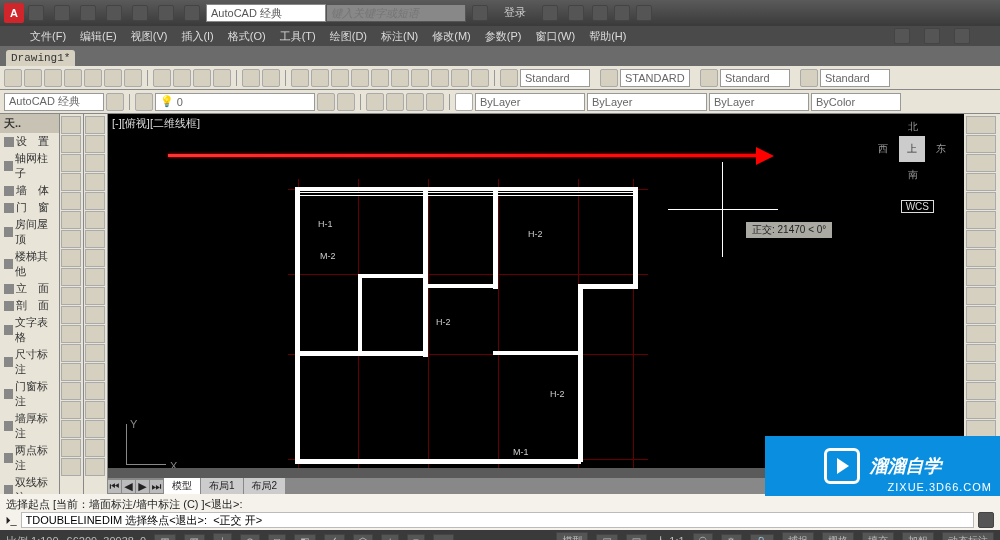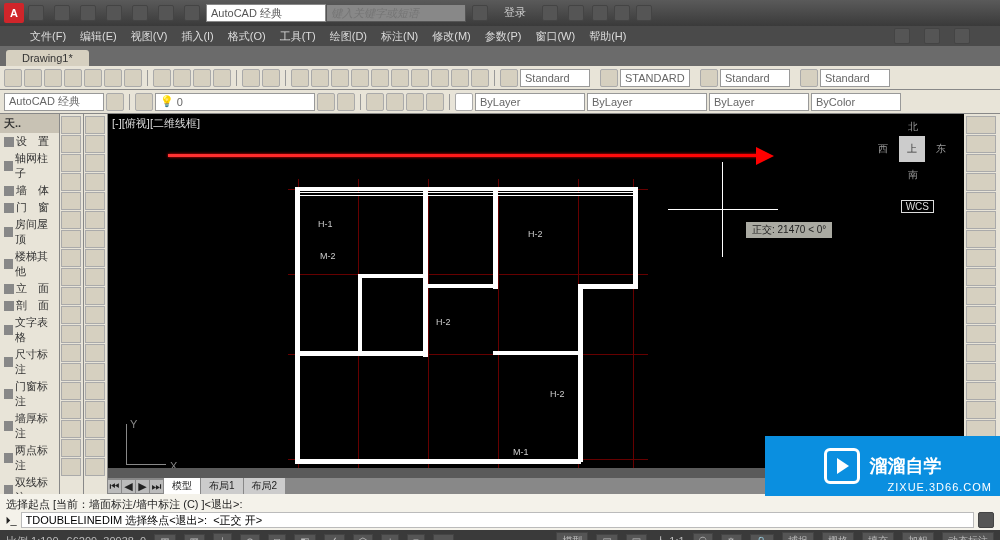--- a/index.html
+++ b/index.html
@@ -7,21 +7,21 @@
 .titlebar { height: 26px; background: linear-gradient(#5a5a5a,#3a3a3a); display: flex; align-items: center; padding: 0 4px; }
 .logo { width: 20px; height: 20px; background: #d0252a; border-radius: 2px; margin-right: 4px; display: flex; align-items: center; justify-content: center; color: #fff; font-weight: bold; }
 .qat { display: flex; gap: 10px; }
 .qat .btn, .tiny-btn { width: 16px; height: 16px; background: #555; border: 1px solid #444; border-radius: 2px; cursor: pointer; }
 .title-center { flex: 1; text-align: center; color: #ccc; }
 .search-box { width: 140px; height: 18px; background: #888; border: 1px solid #555; font-style: italic; color: #444; padding: 0 4px; }
 .win-ctrl { display: flex; gap: 6px; margin-left: 8px; }
 .menubar { height: 20px; background: #4a4a4a; display: flex; align-items: center; padding: 0 30px; gap: 14px; color: #ddd; }
 .menubar span { cursor: pointer; }
 .filetab-row { height: 20px; background: #6b6b6b; display: flex; align-items: flex-end; padding-left: 6px; }
-.filetab { background: #d6d0c0; color: #333; padding: 2px 16px; border-radius: 3px 3px 0 0; font-size: 11px; }
+.filetab { background: #d6d0c0; color: #333; padding: 2px 5px; border-radius: 3px 3px 0 0; font-size: 11px; font-family: Liberation Mono, monospace; }
 .toolbar { height: 24px; background: #e8e4d8; border-bottom: 1px solid #888; display: flex; align-items: center; padding: 0 4px; gap: 2px; }
 .toolbar .tbtn { width: 18px; height: 18px; background: #d6d0c0; border: 1px solid #aaa; border-radius: 2px; cursor: pointer; }
 .toolbar .sep { width: 1px; height: 16px; background: #999; margin: 0 3px; }
 .toolbar .sel { height: 18px; background: #fff; border: 1px solid #999; padding: 0 4px; color: #666; min-width: 70px; display: flex; align-items: center; }
 .workarea { display: flex; height: 380px; }
 .leftpanel { width: 60px; background: #e8e4d8; border-right: 1px solid #888; overflow: hidden; }
 .leftpanel .hdr { background: #c8c2b4; padding: 2px 4px; color: #333; font-weight: bold; }
 .leftpanel .item { padding: 1px 4px; color: #333; display: flex; align-items: center; gap: 2px; cursor: pointer; }
 .leftpanel .ico { width: 10px; height: 10px; background: #888; }
 .tooltray { width: 24px; background: #e8e4d8; display: flex; flex-direction: column; gap: 1px; padding: 2px 1px; border-right: 1px solid #888;}
@@ -54,21 +54,21 @@
 .layouttabs .nav { width:14px; text-align:center; color:#222; background:#bbb; border-right:1px solid #888; cursor:pointer;}
 .cmdline { height: 36px; background: #f4f2ea; color: #222; padding: 2px 6px; font-size: 11px; display:flex; flex-direction:column; justify-content:flex-end;}
 .cmdline .row2 { display:flex; align-items:center; gap:4px; }
 .cmdline input { flex:1; border:1px solid #bbb; background:#fff; padding:1px 4px; font-size:11px; }
 .statusbar { height: 22px; background: #3a3a3a; display: flex; align-items: center; padding: 0 6px; gap: 8px; font-size: 10px; color:#bbb;}
 .statusbar .sbtn { padding: 1px 5px; background:#555; border:1px solid #444; cursor:pointer; font-size:10px;}
 .statusbar .spacer { flex:1; }
 .watermark { position:absolute; right:0; bottom:44px; width:235px; height:60px; background:#0a8fe0; display:flex; align-items:center; justify-content:center; gap:10px; color:#fff; }
 .watermark .play { width:36px; height:36px; border:3px solid #fff; border-radius:6px; display:flex; align-items:center; justify-content:center;}
 .watermark .play::after { content:""; border-left:12px solid #fff; border-top:8px solid transparent; border-bottom:8px solid transparent; margin-left:3px;}
-.watermark .txt { font-size:18px; font-weight:bold;}
+.watermark .txt { font-size:18px; font-weight:bold;font-style:italic;}
 .watermark .url { position:absolute; right:8px; bottom:3px; font-size:11px; letter-spacing:1px;}
 .ws-combo { width:120px; height:18px; background:#fff; border:1px solid #888; padding:0 4px; color:#555; display:flex; align-items:center;}
 </style>
 </head>
 <body>
 
 <div class="titlebar">
   <div class="logo">A</div>
   <div class="qat">
     <div class="btn"></div>

